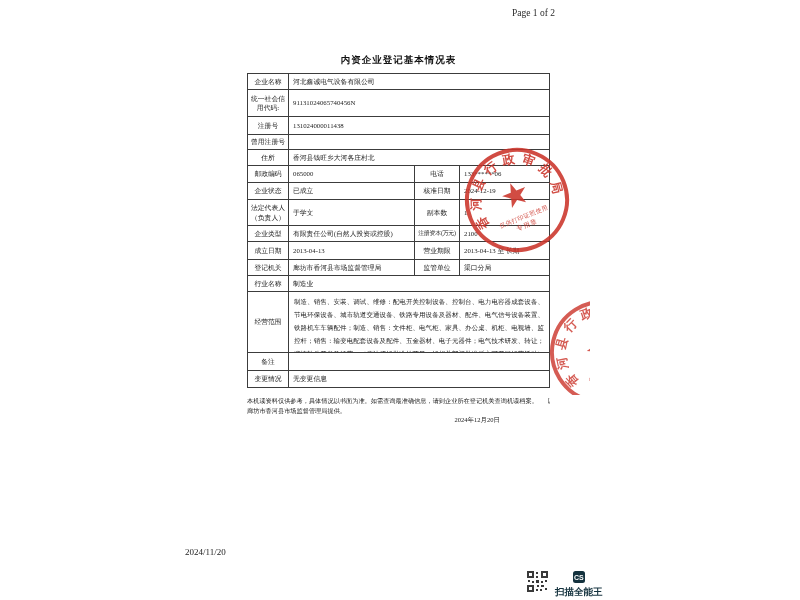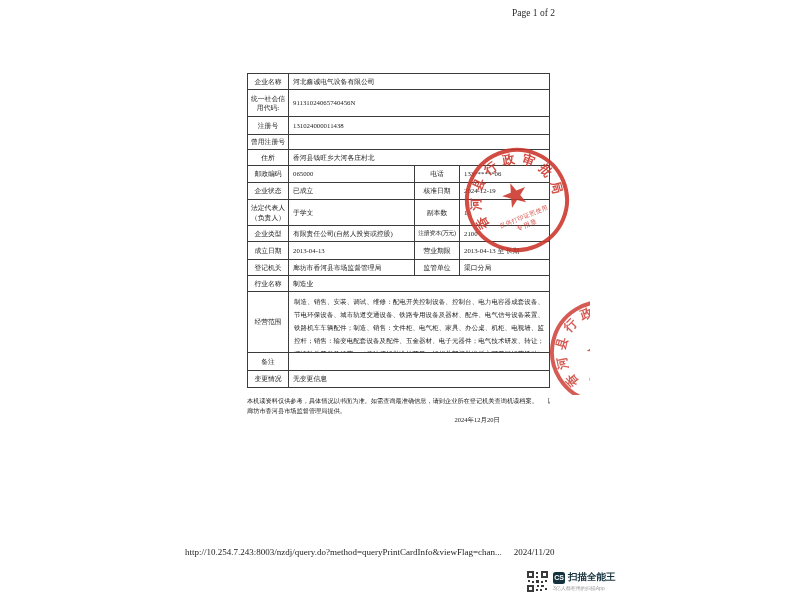--- a/index.html
+++ b/index.html
@@ -38,35 +38,36 @@
   .stamp2-clip{position:absolute;left:549px;top:299px;width:41px;height:96px;overflow:hidden;}
   .stamp-2{position:absolute;left:-2px;top:-2px;transform:rotate(-32deg);opacity:0.8;}
   .stamp svg{display:block;}
   
   .url-line{position:absolute;left:185px;top:547px;width:440px;display:flex;gap:12px;
             font-size:9px;color:#1c1c1c;white-space:nowrap;}
   
   .cam-mark{position:absolute;left:527px;top:571px;display:flex;align-items:flex-start;gap:5px;}
   .qr{width:21px;height:21px;}
   .cam-right{display:flex;flex-direction:column;gap:1px;}
-  .cam-brand-row{display:flex;align-items:center;gap:3px;}
+  .cam-brand-row{display:flex;align-items:center;gap:3px;flex-direction:column;}
   .cs-badge{width:12px;height:12px;background:#14323e;border-radius:2.5px;color:#fff;
             font-family:"Liberation Sans","DejaVu Sans",sans-serif;font-weight:bold;
             font-size:7px;display:flex;align-items:center;justify-content:center;}
   .cam-brand{font-family:"Liberation Sans","DejaVu Sans",sans-serif;font-weight:bold;
              font-size:9.5px;color:#14323e;}
   .cam-tagline{font-family:"Liberation Sans","DejaVu Sans",sans-serif;font-size:5px;color:#9a9a9a;}
 </style>
 </head>
 <body>
 
 <div class="canvas">
 
   <div class="page-indicator">Page 1 of 2</div>
 
+  <div class="doc-title">内资企业登记基本情况表</div>
 
   <div class="reg-table">
 
     <div class="trow" style="height:16px">
       <div class="tc lab w-lab">
           <span>企业名称</span>
         </div>
       <div class="tc val w-valfull">
           <span>河北鑫诚电气设备有限公司</span>
         </div>
@@ -266,21 +267,20 @@
           <textPath href="#arc2" startOffset="50%" text-anchor="middle">香河县行政审批局</textPath>
         </text>
         <polygon fill="#cb342a" transform="translate(55,50)" points="0,-13 3,-4.1 12.4,-4 4.9,1.6 7.6,10.5 0,5.1 -7.6,10.5 -4.9,1.6 -12.4,-4 -3,-4.1"></polygon>
         <text x="55" y="75" text-anchor="middle" fill="#cb342a" font-size="6" letter-spacing="0.5" font-family="'Liberation Serif',serif">仅供打印证照使用</text>
         <text x="55" y="84" text-anchor="middle" fill="#cb342a" font-size="6.5" letter-spacing="1" font-family="'Liberation Serif',serif">专用章</text>
       </svg>
     </div>
   </div>
 
   <div class="url-line">
-    <span>http://10.254.7.243:8003/nzdj/query.do?method=queryPrintCardInfo&amp;viewFlag=chan...</span>
     <span>2024/11/20</span>
   </div>
 
   <div class="cam-mark">
     <svg class="qr" viewBox="0 0 21 21">
       <rect x="0" y="0" width="21" height="21" fill="#fff"></rect>
       <g fill="#3a3a3a">
         <rect x="0" y="0" width="7" height="7"></rect>
           <rect x="2" y="2" width="3" height="3" fill="#fff"></rect>
         <rect x="14" y="0" width="7" height="7"></rect>

